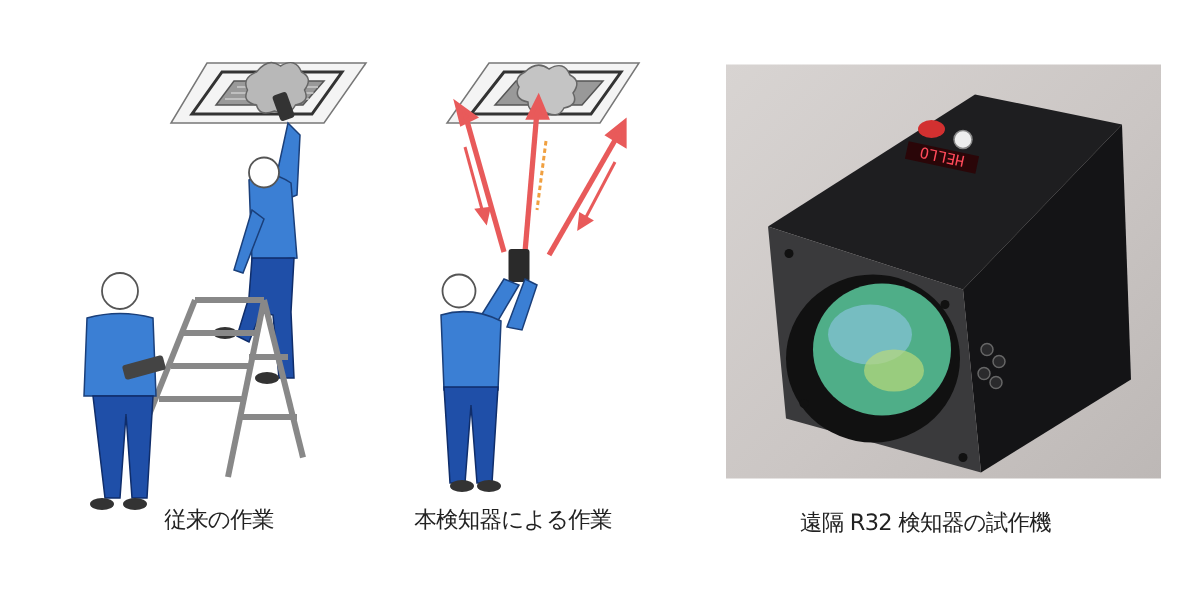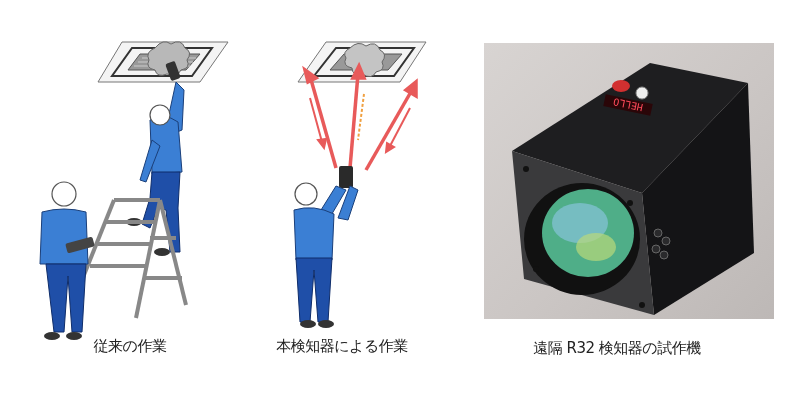--- a/index.html
+++ b/index.html
@@ -8,21 +8,21 @@
   .panel { position: absolute; }
   .caption { position: absolute; font-size: 15px; color: #222; white-space: nowrap;
              letter-spacing: -0.5px; transform: translateX(-50%); }
   svg { position: absolute; left: 0; top: 0; }
   .photo { position: absolute; left: 484px; top: 43px; width: 290px; height: 276px;
            background: linear-gradient(135deg, #d8d4d2 0%, #cbc6c4 55%, #bdb8b6 100%); overflow: hidden; }
 </style>
 </head>
 <body>
 
-<div class="panel" style="left:0;top:0;width:250px;height:320px;">
+<div class="panel" style="left:16px;top:0;width:250px;height:320px;">
   <svg width="250" height="400" viewBox="0 0 250 400">
 
     <g>
       <polygon points="98,80 228,42 228,44 100,82" fill="#eee"></polygon>
       <polygon points="122,42 228,42 200,82 98,82" fill="#f4f4f4" stroke="#777" stroke-width="1"></polygon>
       <polygon points="132,48 212,48 192,76 112,76" fill="none" stroke="#333" stroke-width="2"></polygon>
       <polygon points="140,54 200,54 186,70 128,70" fill="#999" stroke="#555" stroke-width="1"></polygon>
       <line x1="142" y1="58" x2="196" y2="58" stroke="#ccc"></line>
       <line x1="138" y1="62" x2="193" y2="62" stroke="#ccc"></line>
       <line x1="134" y1="66" x2="190" y2="66" stroke="#ccc"></line>

